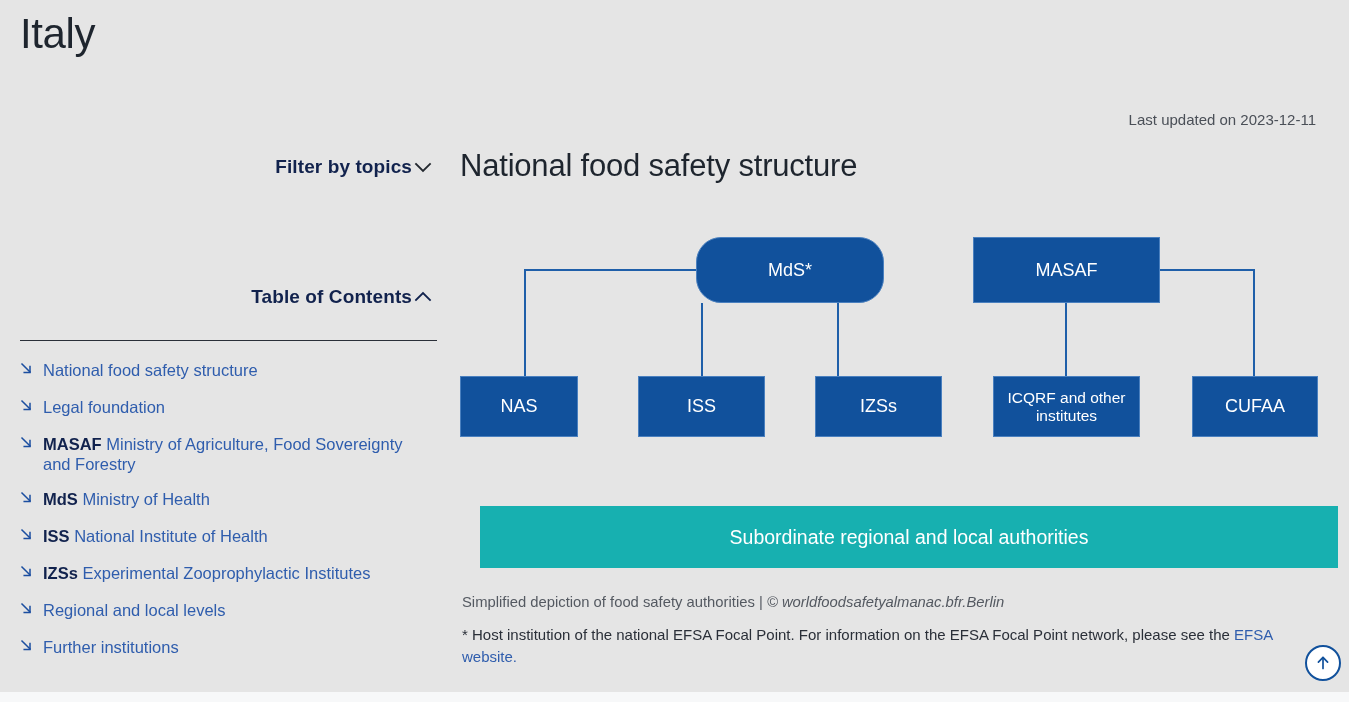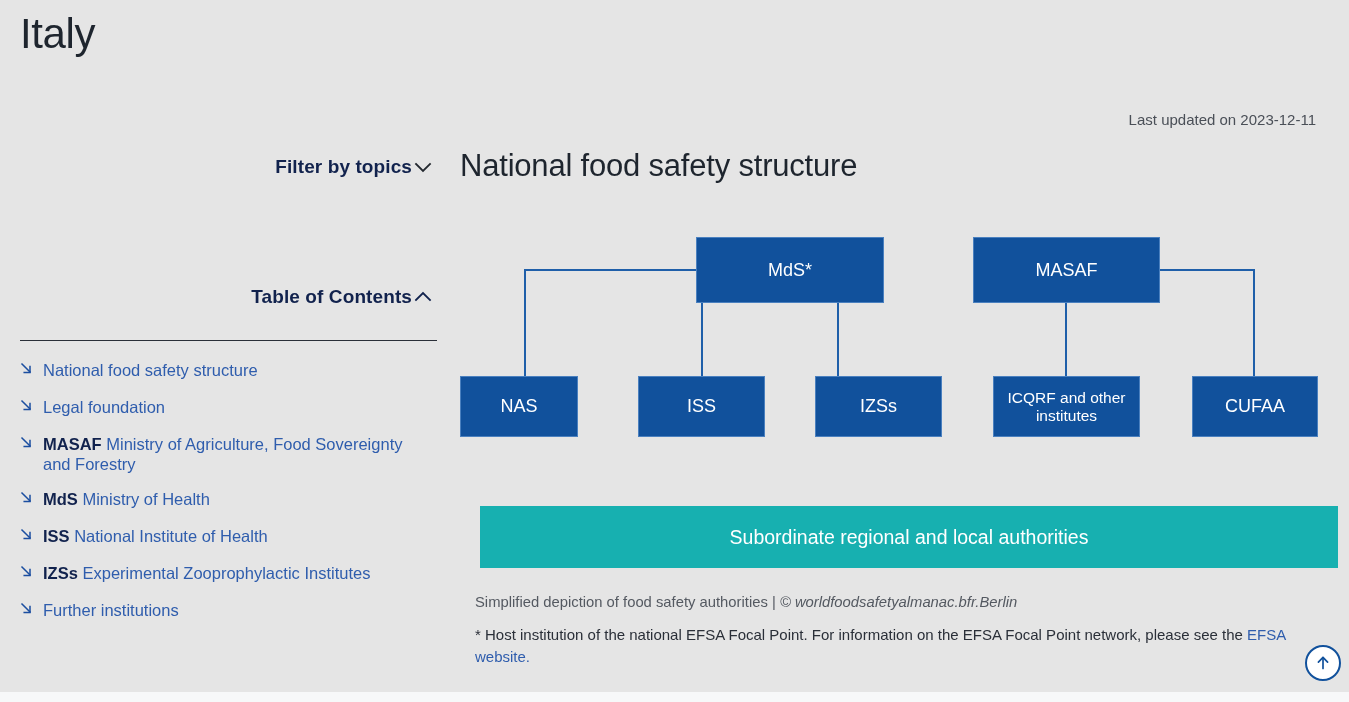--- a/index.html
+++ b/index.html
@@ -165,21 +165,21 @@
     color: #ffffff;
     display: flex;
     align-items: center;
     justify-content: center;
     font-size: 19.5px;
   }
 
   
   .caption-wrap {
     position: absolute;
-    left: 475px;
+    left: 462px;
     top: 592px;
     width: 830px;
   }
   .caption-1 {
     font-size: 14.8px;
     color: #545961;
     line-height: 21px;
   }
   .caption-1 i { font-style: italic; }
   .caption-2 {
@@ -309,20 +309,29 @@
             </span>
             <span class="toc-text"><b>IZSs</b> Experimental Zooprophylactic Institutes</span>
           </li>
           <li class="toc-item">
             <span class="toc-arrow">
               <svg width="13" height="13" viewBox="0 0 13 13" fill="none" xmlns="http://www.w3.org/2000/svg">
                 <path d="M2 2 L10 10" stroke="currentColor" stroke-width="1.5" stroke-linecap="square"></path>
                 <path d="M10 4.6 L10 10.4 L4.2 10.4" stroke="currentColor" stroke-width="1.5" fill="none" stroke-linecap="square" stroke-linejoin="miter"></path>
               </svg>
             </span>
+            <span class="toc-text">Regional and local levels</span>
+          </li>
+          <li class="toc-item">
+            <span class="toc-arrow">
+              <svg width="13" height="13" viewBox="0 0 13 13" fill="none" xmlns="http://www.w3.org/2000/svg">
+                <path d="M2 2 L10 10" stroke="currentColor" stroke-width="1.5" stroke-linecap="square"></path>
+                <path d="M10 4.6 L10 10.4 L4.2 10.4" stroke="currentColor" stroke-width="1.5" fill="none" stroke-linecap="square" stroke-linejoin="miter"></path>
+              </svg>
+            </span>
             <span class="toc-text">Further institutions</span>
           </li>
         </ul>
     </div>
 
   </div>
 
   <div class="right-col">
     <h2 class="section-title">National food safety structure</h2>
   </div>
@@ -334,21 +343,21 @@
 
     <div class="conn" style="left:241px; top:78px;  width:2px;   height:76px;"></div>
 
     <div class="conn" style="left:377px; top:78px;  width:2px;   height:76px;"></div>
 
     <div class="conn" style="left:605px; top:78px;  width:2px;   height:76px;"></div>
 
     <div class="conn" style="left:700px; top:44px;  width:95px;  height:2px;"></div>
     <div class="conn" style="left:793px; top:44px;  width:2px;   height:110px;"></div>
 
-    <div class="node" style="left:236px; top:12px;  width:188px; height:66px;">
+    <div class="node" style="left:236px; top:12px;  width:188px; height:66px;border-radius:25px;">
       <span>MdS*</span>
     </div>
     <div class="node" style="left:513px; top:12px;  width:187px; height:66px;">
       <span>MASAF</span>
     </div>
 
     <div class="node" style="left:0px;   top:151px; width:118px; height:61px;">
       <span>NAS</span>
     </div>
     <div class="node" style="left:178px; top:151px; width:127px; height:61px;">

